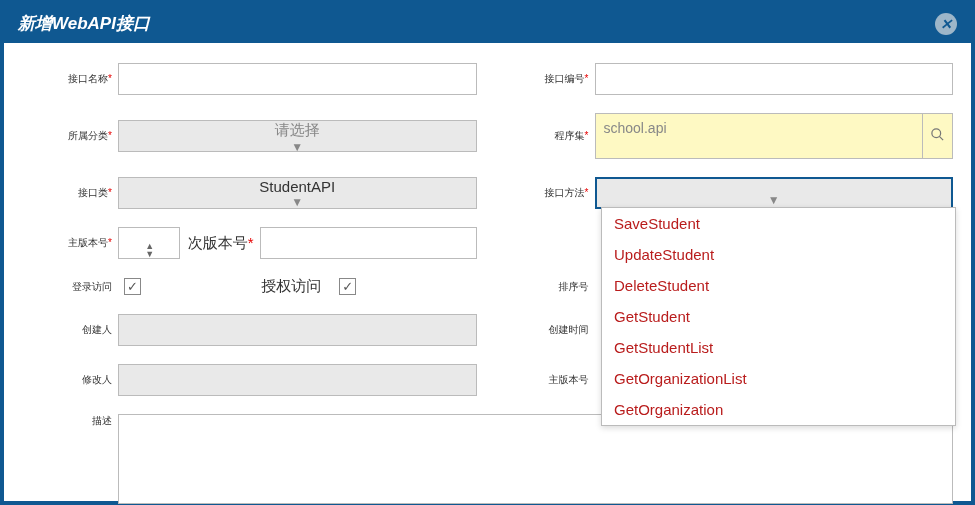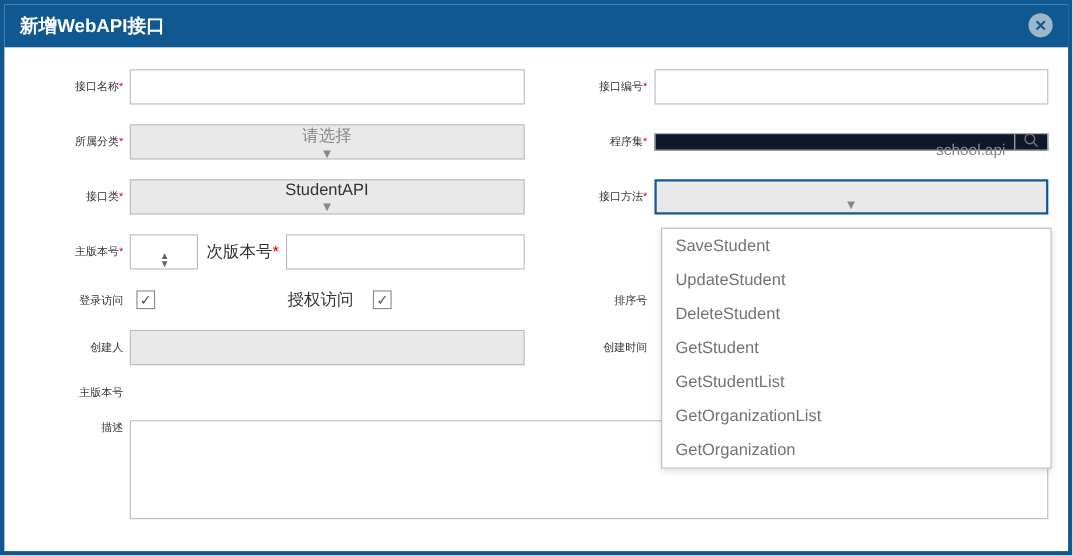--- a/index.html
+++ b/index.html
@@ -17,21 +17,22 @@
     background: #fff;
   }
   .titlebar {
     background: #0f5891;
     color: #fff;
     font-weight: bold;
     font-size: 17px;
     padding: 8px 14px;
     display: flex;
     justify-content: space-between;
-    align-items: flex-start;
+    align-items: flex-end;
+    font-style: italic;
   }
   .close-btn {
     width: 22px; height: 22px;
     border-radius: 50%;
     background: #9db6c9;
     color: #0f5891;
     display: flex; align-items: center; justify-content: center;
     font-weight: bold;
     cursor: pointer;
     font-size: 14px;
@@ -99,43 +100,42 @@
   }
   .checkbox {
     width: 17px; height: 17px; border: 1px solid #888; display: inline-flex;
     align-items: center; justify-content: center; margin-left: 6px;
     font-size: 13px; color: #555;
   }
   .assembly-input {
     flex: 1;
     display: flex;
     border: 1px solid #bbb;
-    height: 16px;
-    background: #0f172a;
-    text-align: right;
+    height: 46px;
+    background: #fef9c3;
   }
   .assembly-input span.val { flex: 1; padding: 6px 8px; color: #888; }
   .assembly-input .search-btn {
     width: 30px; display: flex; align-items: center; justify-content: center;
     border-left: 1px solid #bbb; color: #777; cursor: pointer;
   }
   .dropdown {
     position: absolute;
     top: 203px;
     left: 597px;
     width: 355px;
     background: #fff;
     border: 1px solid #bbb;
     box-shadow: 0 2px 6px rgba(0,0,0,0.15);
     z-index: 10;
   }
   .dropdown-item {
     padding: 7px 12px;
     font-size: 15px;
-    color: #737373;
+    color: #b91c1c;
     cursor: pointer;
   }
   .textarea {
     flex: 1;
     border: 1px solid #bbb;
     height: 90px;
     background: #fff;
   }
   .sub-label {
     width: 80px;
@@ -248,20 +248,24 @@
       <div class="col-left">
         <div class="label">创建人</div>
         <div class="readonly"></div>
       </div>
       <div class="col-right">
         <div class="label">创建时间</div>
       </div>
     </div>
 
     <div class="row">
+      <div class="col-left">
+        <div class="label">修改人</div>
+        <div class="readonly"></div>
+      </div>
       <div class="col-right">
         <div class="label">主版本号</div>
       </div>
     </div>
 
     <div class="row" style="align-items:flex-start;justify-content:center;">
       <div class="label">描述</div>
       <div class="textarea"></div>
     </div>
 

